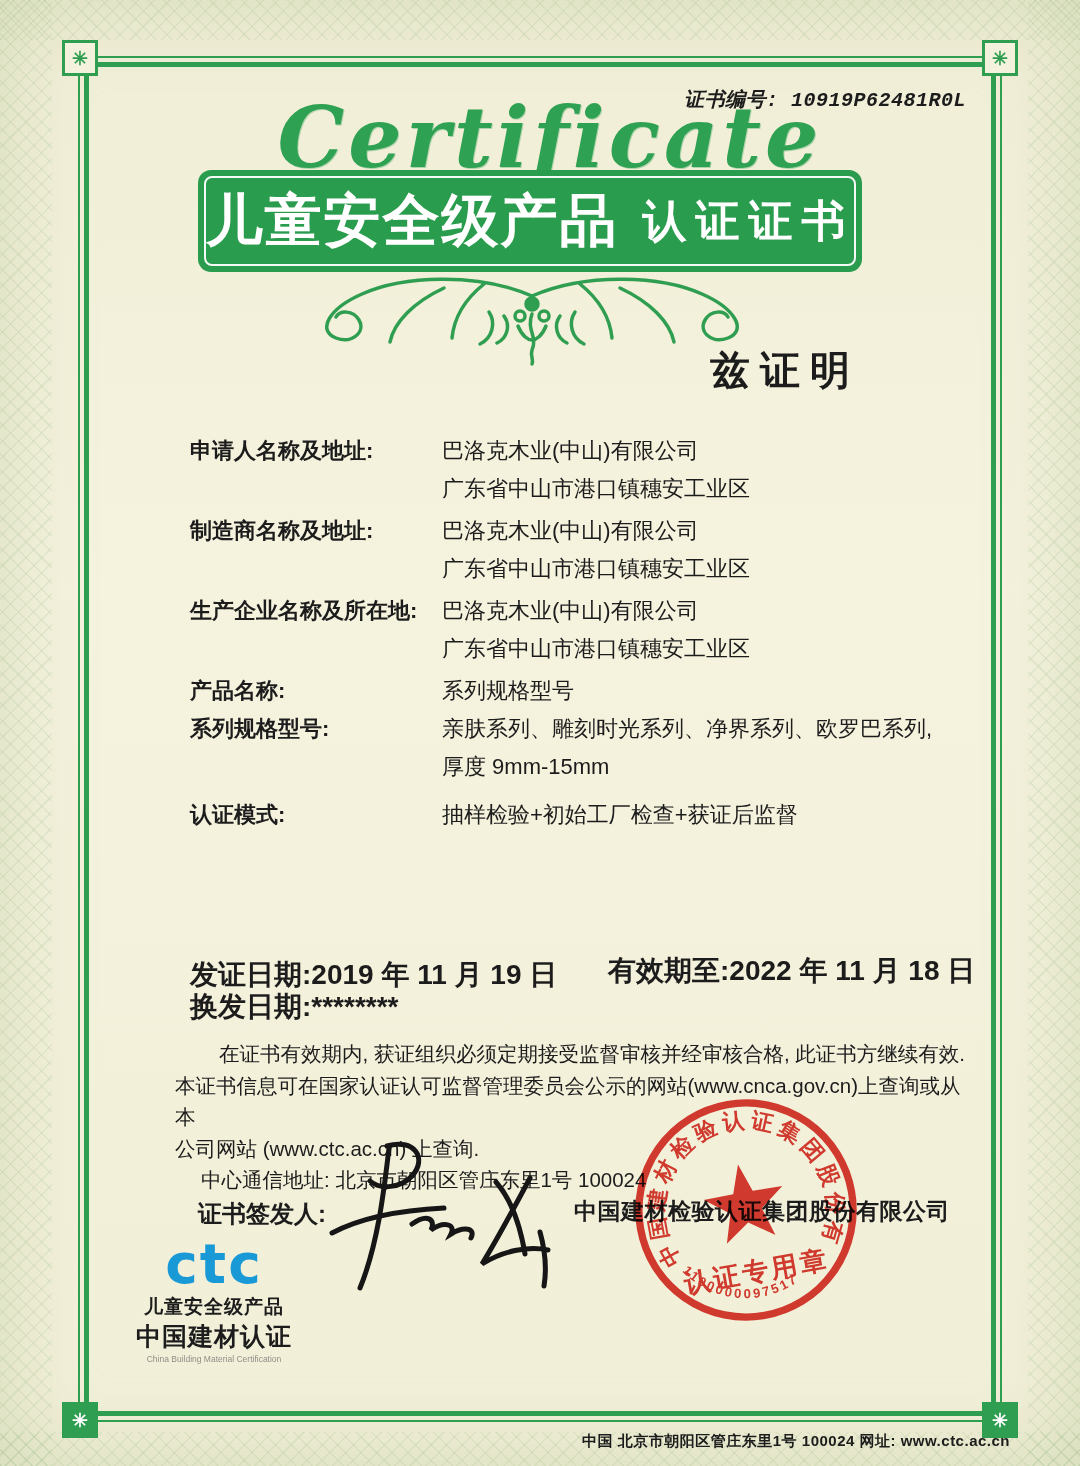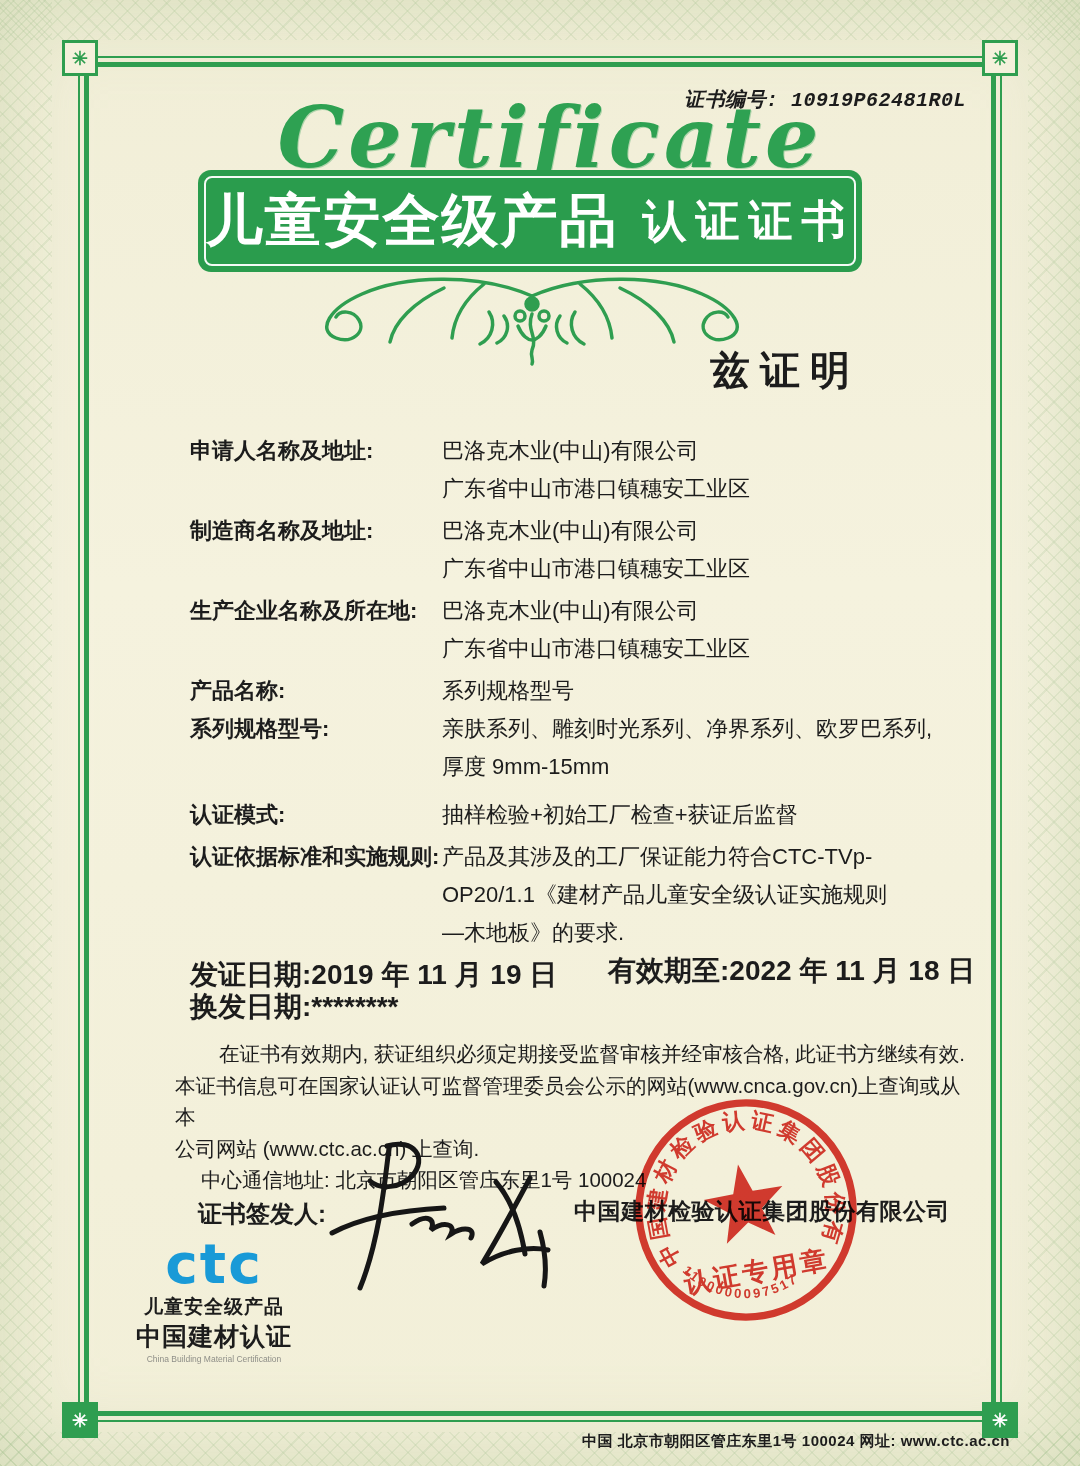--- a/index.html
+++ b/index.html
@@ -163,28 +163,20 @@
       <div>亲肤系列、雕刻时光系列、净界系列、欧罗巴系列,</div>
       <div>厚度 9mm-15mm</div>
     </div>
   </div>
   <div class="field-row" style="top:796px">
     <div class="flabel">认证模式:</div>
     <div class="fvalue">
       <div>抽样检验+初始工厂检查+获证后监督</div>
     </div>
   </div>
-  <div class="field-row" style="top:838px">
-    <div class="flabel">认证依据标准和实施规则:</div>
-    <div class="fvalue">
-      <div>产品及其涉及的工厂保证能力符合CTC-TVp-</div>
-      <div>OP20/1.1《建材产品儿童安全级认证实施规则</div>
-      <div>—木地板》的要求.</div>
-    </div>
-  </div>
 
   <div class="date-line" style="left:190px;top:956px">发证日期:2019 年 11 月 19 日</div>
   <div class="date-line" style="left:608px;top:952px">有效期至:2022 年 11 月 18 日</div>
   <div class="date-line" style="left:190px;top:988px">换发日期:********</div>
 
   <div class="notes">
     <div class="indent1">在证书有效期内, 获证组织必须定期接受监督审核并经审核合格, 此证书方继续有效.</div>
     <div>本证书信息可在国家认证认可监督管理委员会公示的网站(www.cnca.gov.cn)上查询或从本</div>
     <div>公司网站 (www.ctc.ac.cn) 上查询.</div>
     <div class="indent2">中心通信地址: 北京市朝阳区管庄东里1号   100024</div>

